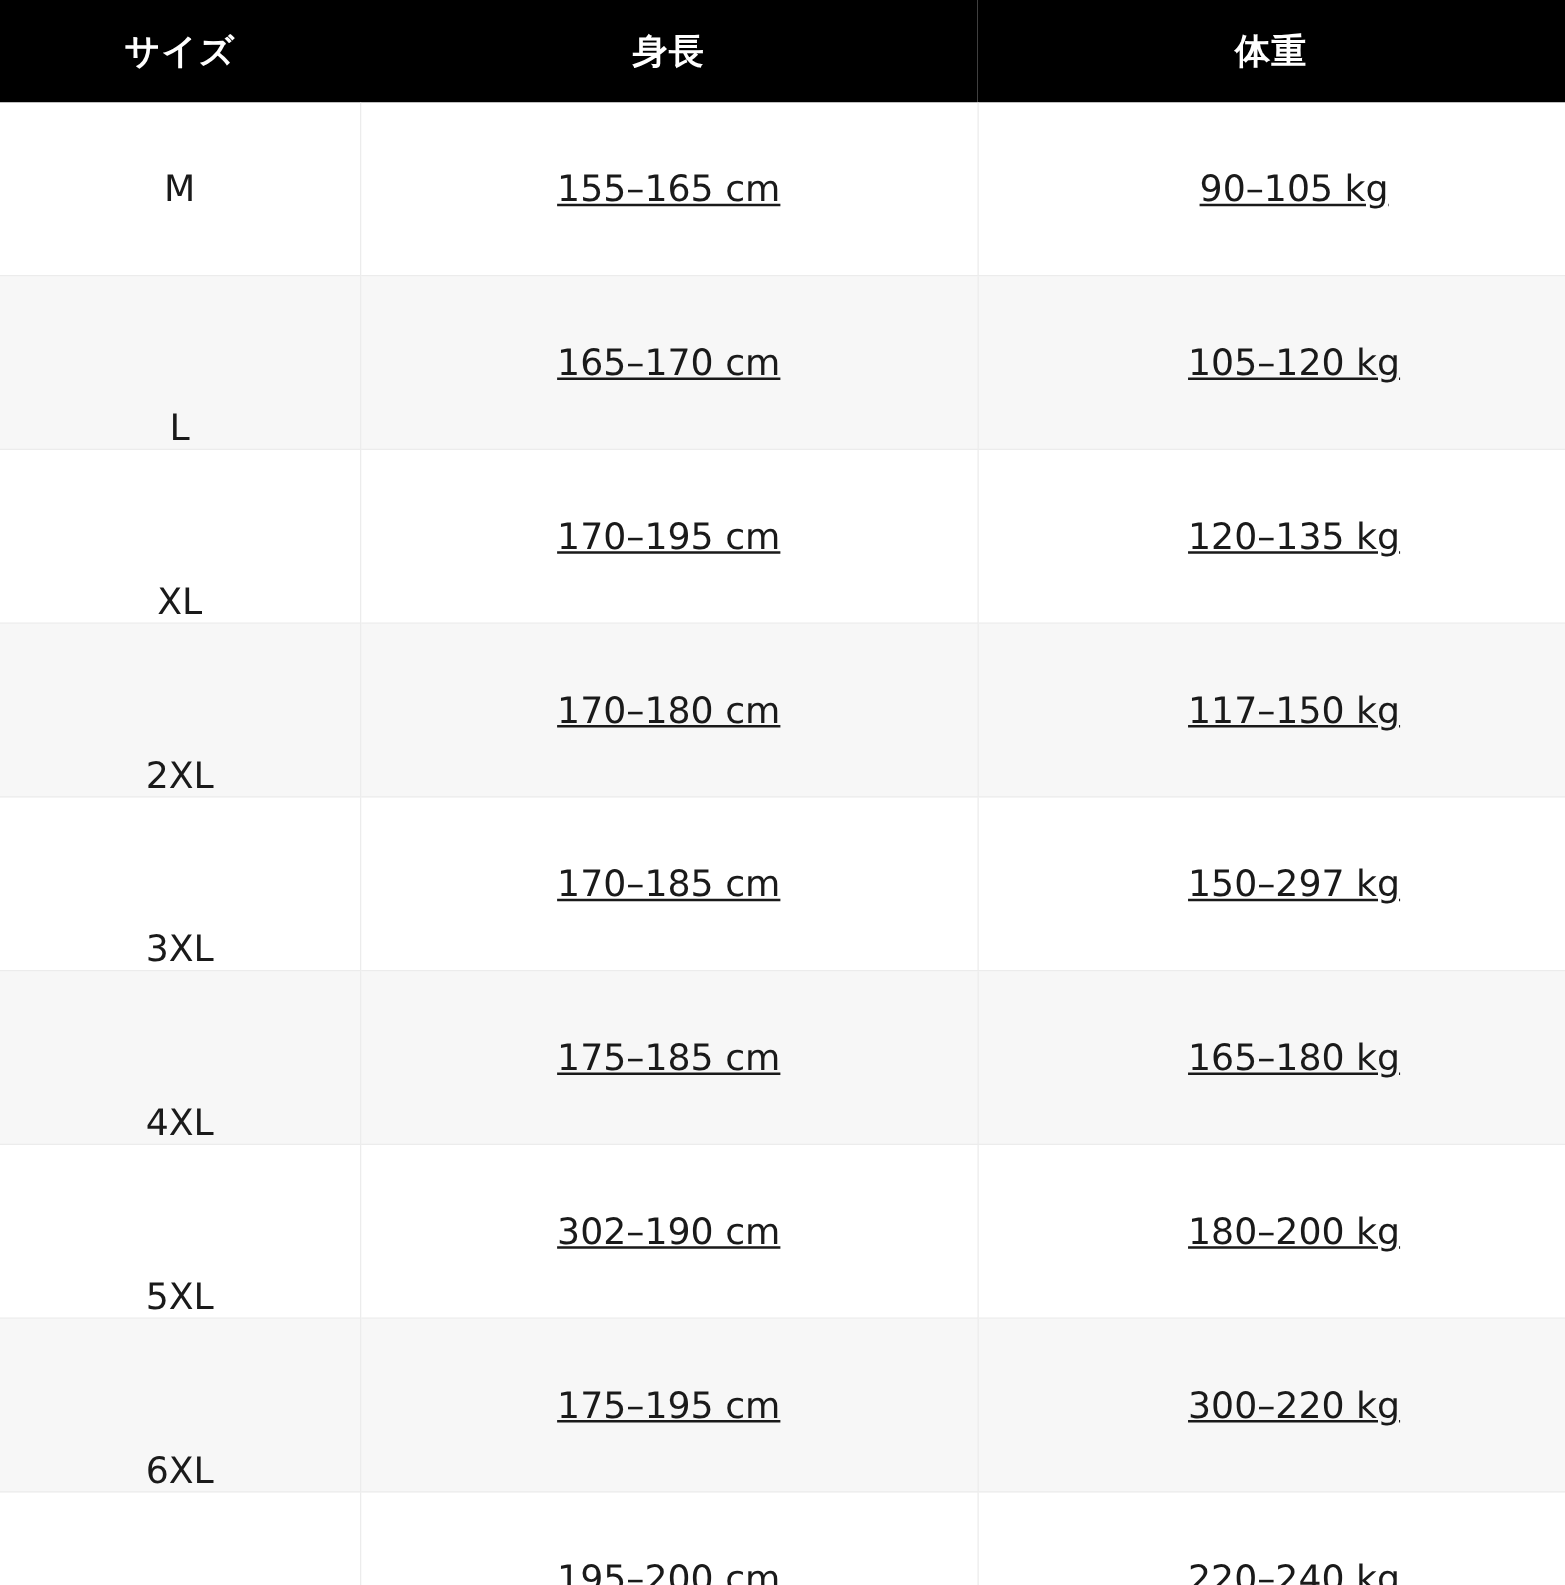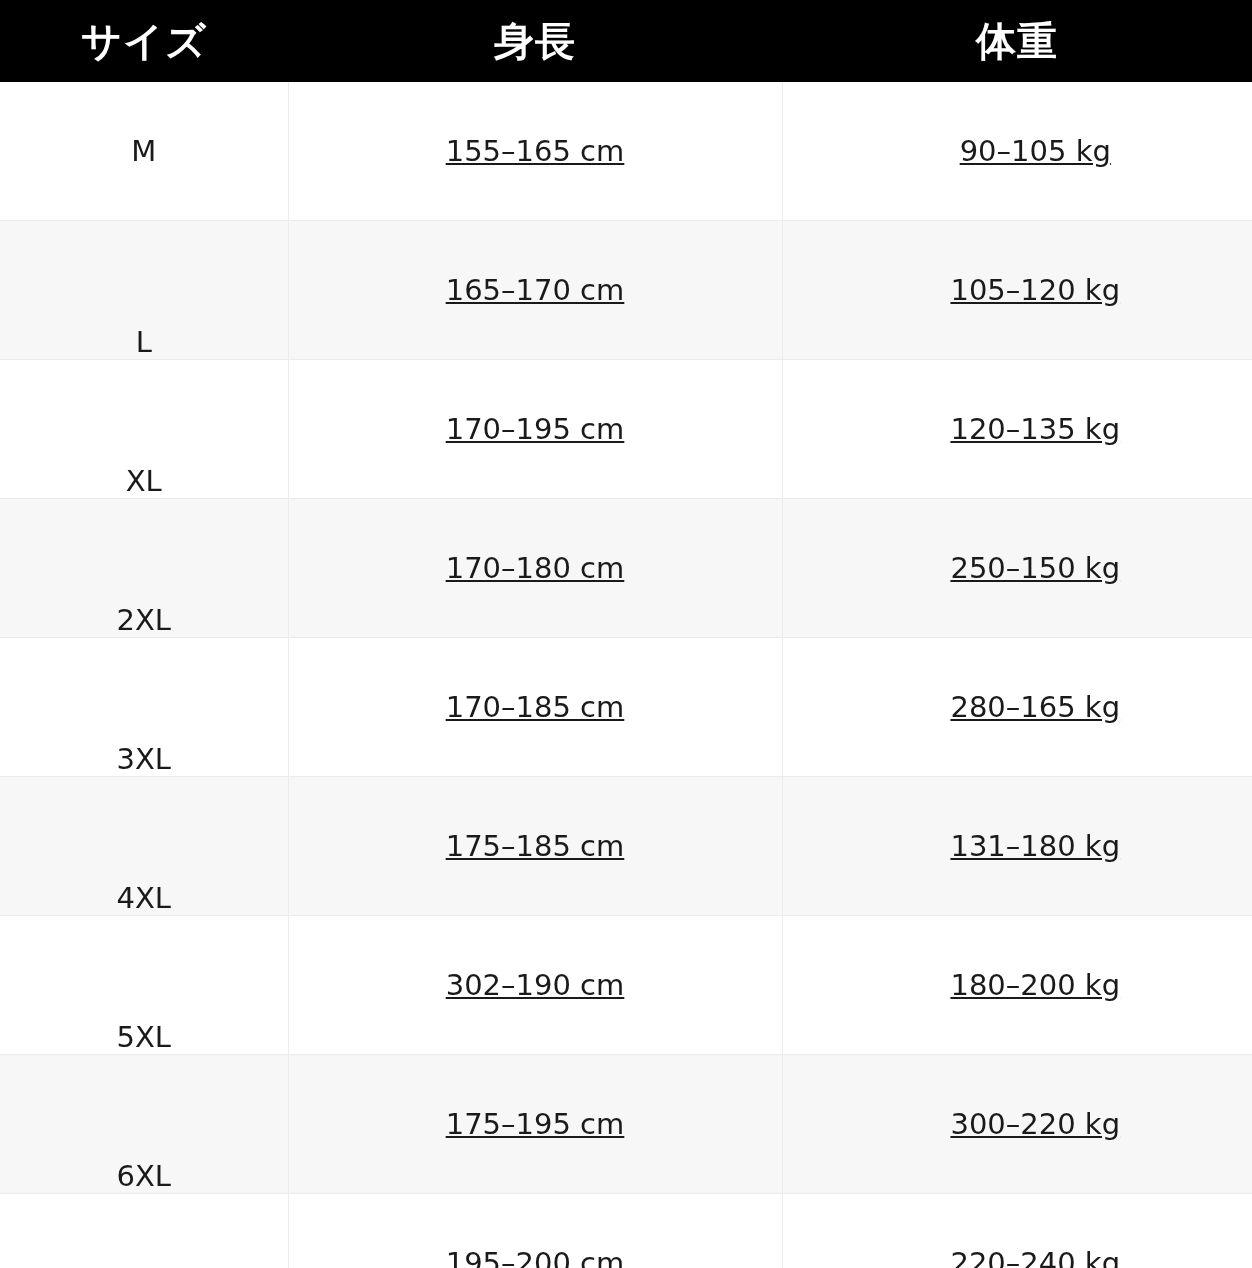--- a/index.html
+++ b/index.html
@@ -19,21 +19,21 @@
     border-collapse: collapse;
     table-layout: fixed;
   }
   .size-table col.c-size  { width: 288px; }
   .size-table col.c-h     { width: 494px; }
   .size-table col.c-w     { width: 470px; }
 
   .size-table thead th {
     background: #000000;
     color: #ffffff;
-    font-size: 40px;
+    font-size: 28px;
     font-weight: bold;
     height: 82px;
     text-align: center;
     vertical-align: middle;
     letter-spacing: 1px;
     padding: 0;
   }
   .size-table tbody td {
     height: 138px;
     font-size: 29px;
@@ -96,31 +96,31 @@
       <td class="cell-val">105–120 kg</td>
     </tr>
     <tr>
       <td class="cell-size">XL</td>
       <td class="cell-val">170–195 cm</td>
       <td class="cell-val">120–135 kg</td>
     </tr>
     <tr>
       <td class="cell-size">2XL</td>
       <td class="cell-val">170–180 cm</td>
-      <td class="cell-val">250–150 kg</td>
+      <td class="cell-val">117–150 kg</td>
     </tr>
     <tr>
       <td class="cell-size">3XL</td>
       <td class="cell-val">170–185 cm</td>
-      <td class="cell-val">280–165 kg</td>
+      <td class="cell-val">150–297 kg</td>
     </tr>
     <tr>
       <td class="cell-size">4XL</td>
       <td class="cell-val">175–185 cm</td>
-      <td class="cell-val">131–180 kg</td>
+      <td class="cell-val">165–180 kg</td>
     </tr>
     <tr>
       <td class="cell-size">5XL</td>
       <td class="cell-val">302–190 cm</td>
       <td class="cell-val">180–200 kg</td>
     </tr>
     <tr>
       <td class="cell-size">6XL</td>
       <td class="cell-val">175–195 cm</td>
       <td class="cell-val">300–220 kg</td>

